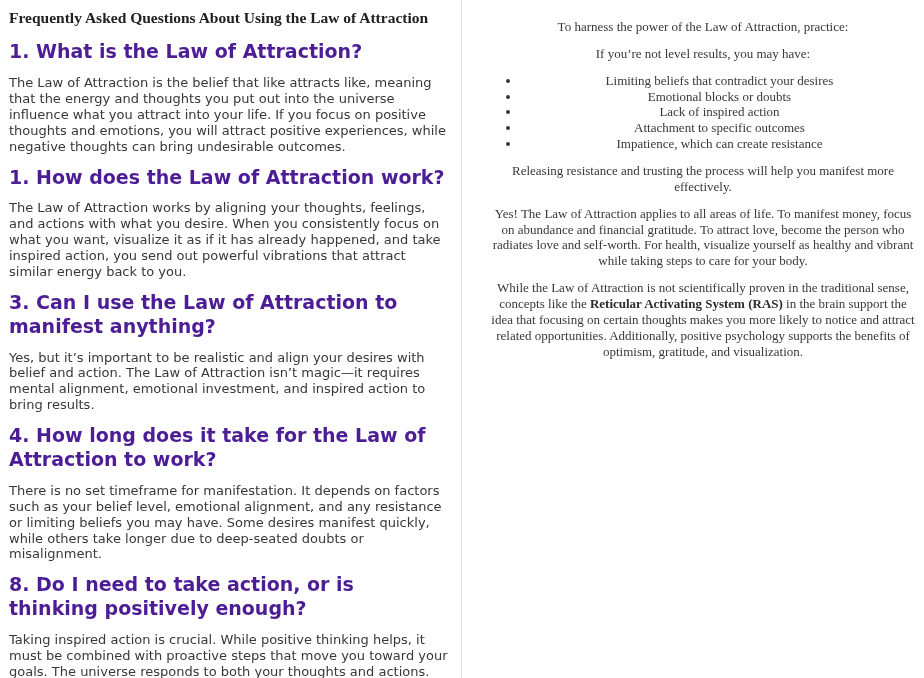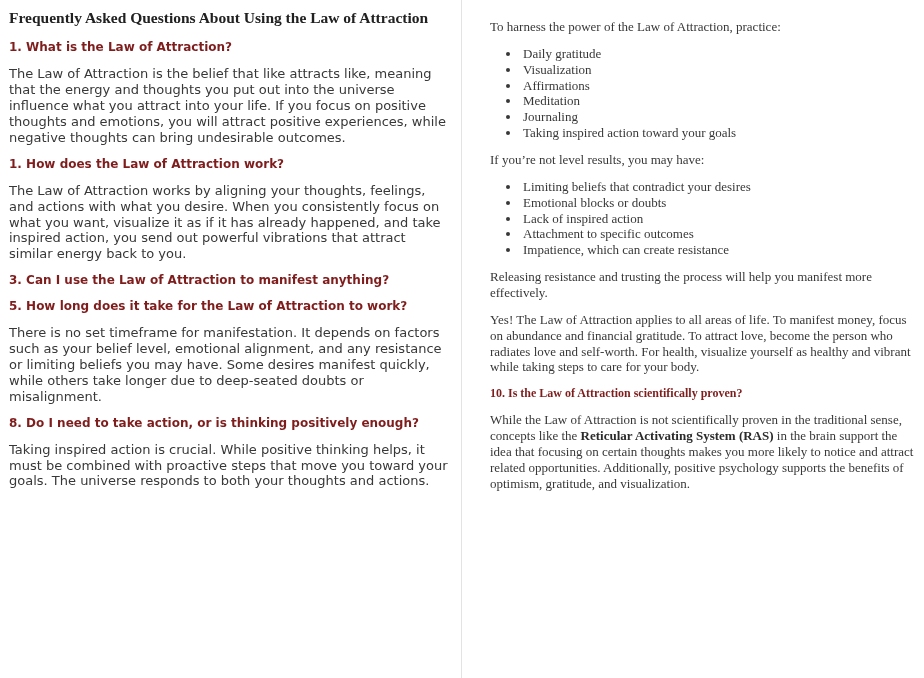--- a/index.html
+++ b/index.html
@@ -20,35 +20,36 @@
     box-sizing: border-box;
   }
   .col-left {
     width: 462px;
     padding: 9px 12px 0 9px;
     border-right: 1px solid #e3e3e3;
   }
   .col-right {
     width: 462px;
     padding: 8px 8px 0 28px;
+    text-align: center;
   }
   .col > :first-child { margin-top: 0; font-family: Liberation Serif, serif; }
   h1.doc-title {
     font-size: 15.5px;
     line-height: 1.18;
     font-weight: bold;
     color: #212121;
     margin: 0 0 13px 0;
   }
   h2.q {
-    font-size: 12px;
+    font-size: 19px;
     line-height: 1.26;
     font-weight: bold;
-    color: #7f1d1d;
-    margin: 11px 0;
+    color: #4c1d95;
+    margin: 4px 0;
   }
   p.ans {
     font-size: 13px;
     line-height: 1.22;
     margin: 11px 0;
   }
   ul.blist {
     font-size: 13px;
     line-height: 1.22;
     margin: 11px 0;
@@ -64,44 +65,36 @@
 
 <div class="page">
   <div class="col col-left">
     <h1 class="doc-title">Frequently Asked Questions About Using the Law of Attraction</h1>
     <div>
         <h2 class="q">1. What is the Law of Attraction?</h2>
         <p class="ans">The Law of Attraction is the belief that like attracts like, meaning that the energy and thoughts you put out into the universe influence what you attract into your life. If you focus on positive thoughts and emotions, you will attract positive experiences, while negative thoughts can bring undesirable outcomes.</p>
         <h2 class="q">1. How does the Law of Attraction work?</h2>
         <p class="ans">The Law of Attraction works by aligning your thoughts, feelings, and actions with what you desire. When you consistently focus on what you want, visualize it as if it has already happened, and take inspired action, you send out powerful vibrations that attract similar energy back to you.</p>
         <h2 class="q">3. Can I use the Law of Attraction to manifest anything?</h2>
-        <h2 class="q">5. How long does it take for the Law of Attraction to work?</h2>
+        <p class="ans">Yes, but it’s important to be realistic and align your desires with belief and action. The Law of Attraction isn’t magic—it requires mental alignment, emotional investment, and inspired action to bring results.</p>
+        <h2 class="q">4. How long does it take for the Law of Attraction to work?</h2>
         <p class="ans">There is no set timeframe for manifestation. It depends on factors such as your belief level, emotional alignment, and any resistance or limiting beliefs you may have. Some desires manifest quickly, while others take longer due to deep-seated doubts or misalignment.</p>
         <h2 class="q">8. Do I need to take action, or is thinking positively enough?</h2>
         <p class="ans">Taking inspired action is crucial. While positive thinking helps, it must be combined with proactive steps that move you toward your goals. The universe responds to both your thoughts and actions.</p>
       </div>
   </div>
   <div class="col col-right">
     <div>
         <p class="ans">To harness the power of the Law of Attraction, practice:</p>
-        <ul class="blist">
-          <li>Daily gratitude</li>
-          <li>Visualization</li>
-          <li>Affirmations</li>
-          <li>Meditation</li>
-          <li>Journaling</li>
-          <li>Taking inspired action toward your goals</li>
-        </ul>
         <p class="ans">If you’re not level results, you may have:</p>
         <ul class="blist">
           <li>Limiting beliefs that contradict your desires</li>
           <li>Emotional blocks or doubts</li>
           <li>Lack of inspired action</li>
           <li>Attachment to specific outcomes</li>
           <li>Impatience, which can create resistance</li>
         </ul>
         <p class="ans">Releasing resistance and trusting the process will help you manifest more effectively.</p>
         <p class="ans">Yes! The Law of Attraction applies to all areas of life. To manifest money, focus on abundance and financial gratitude. To attract love, become the person who radiates love and self-worth. For health, visualize yourself as healthy and vibrant while taking steps to care for your body.</p>
-        <h2 class="q">10. Is the Law of Attraction scientifically proven?</h2>
         <p class="ans"><span>While the Law of Attraction is not scientifically proven in the traditional sense, concepts like the </span><strong>Reticular Activating System (RAS)</strong><span> in the brain support the idea that focusing on certain thoughts makes you more likely to notice and attract related opportunities. Additionally, positive psychology supports the benefits of optimism, gratitude, and visualization.</span></p>
       </div>
   </div>
 </div>
 
 </body></html>

